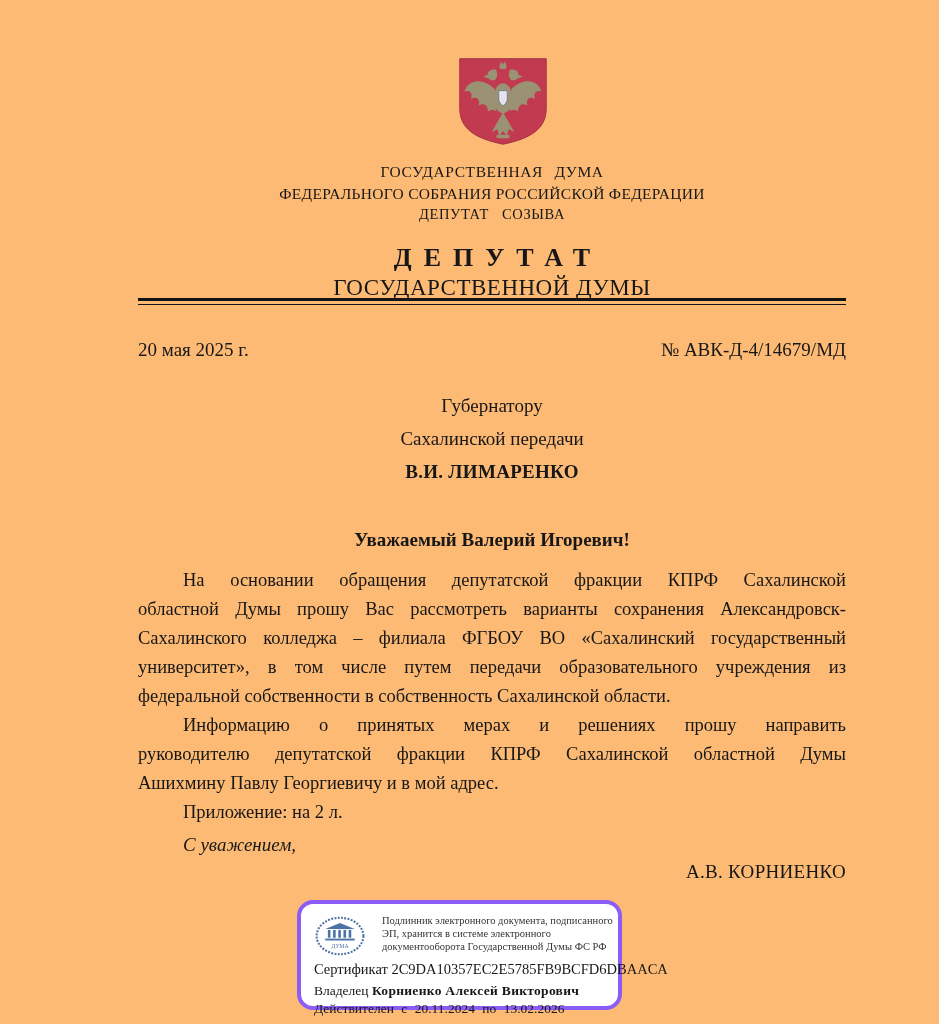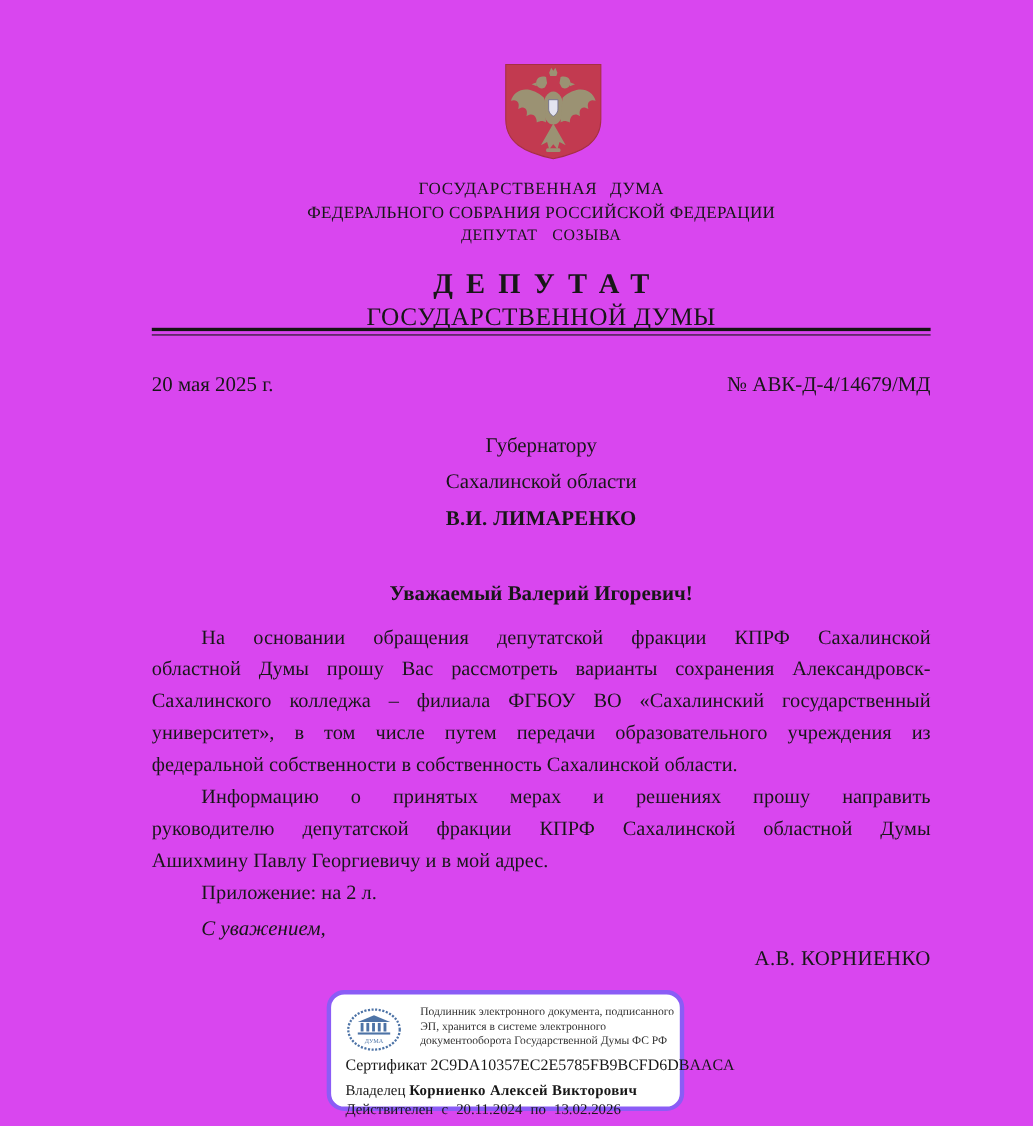--- a/index.html
+++ b/index.html
@@ -1,17 +1,17 @@
 <!DOCTYPE html>
 <html><head>
 <meta charset="utf-8">
 <style>
   html,body{margin:0;padding:0;background:#ffffff;}
   .page{
-    position:relative;width:939px;height:1024px;background:#d946ef;
+    position:relative;width:939px;height:1024px;background:#fdba74;
     font-family:"Liberation Serif","DejaVu Serif",serif;color:#171717;overflow:hidden;
   }
   .col{position:absolute;left:138px;width:708px;}
 
   
   .coat{position:absolute;left:456px;top:55px;width:94px;height:92px;}
 
   
   .org{top:161px;text-align:center;}
   .org-l1{font-size:15.5px;line-height:21.5px;letter-spacing:.6px;word-spacing:7px;}
@@ -84,21 +84,21 @@
 
   <div class="col rule"></div>
 
   <div class="col refrow">
     <span>20 мая 2025 г.</span>
     <span>№ АВК-Д-4/14679/МД</span>
   </div>
 
   <div class="col addr">
     <div>Губернатору</div>
-    <div>Сахалинской области</div>
+    <div>Сахалинской передачи</div>
     <div class="addr-name">В.И. ЛИМАРЕНКО</div>
   </div>
 
   <div class="col salut">Уважаемый Валерий Игоревич!</div>
 
   <div class="col body">
       <div class="line first just">На основании обращения депутатской фракции КПРФ Сахалинской</div>
       <div class="line just">областной Думы прошу Вас рассмотреть варианты сохранения Александровск-</div>
       <div class="line just">Сахалинского колледжа – филиала ФГБОУ ВО «Сахалинский государственный</div>
       <div class="line just">университет», в том числе путем передачи образовательного учреждения из</div>

